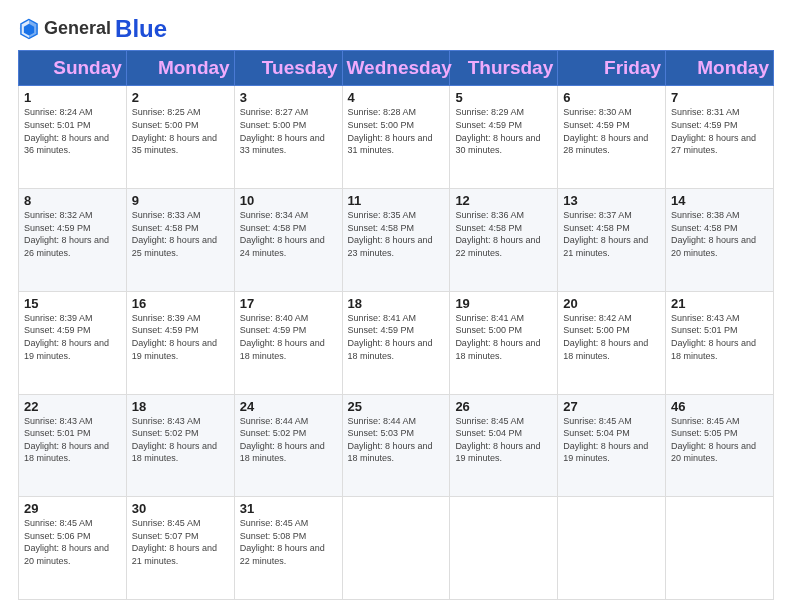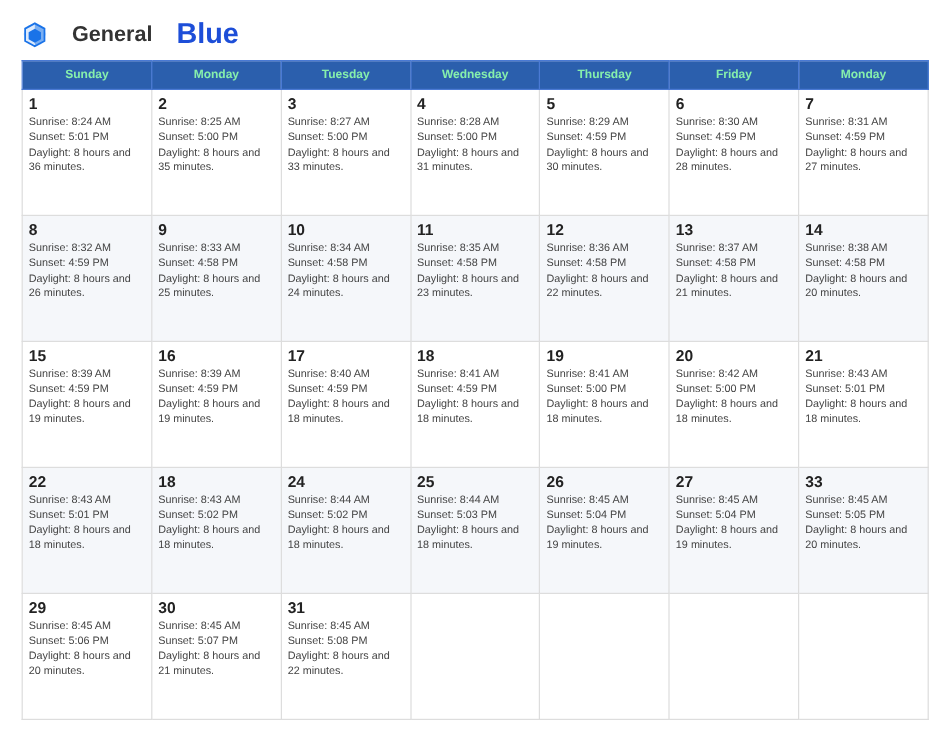--- a/index.html
+++ b/index.html
@@ -25,21 +25,21 @@
       margin-bottom: 8px;
     }
     .logo-area {
       display: flex;
       flex-direction: column;
       align-items: flex-start;
     }
     .logo {
       display: flex;
       align-items: center;
-      gap: 20px;
+      gap: 4px;
     }
     .logo-text-general {
       font-size: 18px;
       font-weight: bold;
       color: #333;
       line-height: 1.1;
     }
     .logo-text-blue {
       font-size: 24px;
       font-weight: bold;
@@ -66,25 +66,25 @@
     }
     .calendar {
       flex: 1;
       border: 1px solid #ccc;
       border-collapse: collapse;
       width: 100%;
       table-layout: fixed;
     }
     .calendar th {
       background-color: #2b5fad;
-      color: #86efac;
-      font-size: 10px;
+      color: #f0abfc;
+      font-size: 19px;
       font-weight: bold;
       padding: 6px 4px;
-      text-align: center;
+      text-align: right;
       border: 1px solid #4a7ad4;
     }
     .calendar td {
       vertical-align: top;
       border: 1px solid #ddd;
       padding: 4px 5px;
       font-size: 9.5px;
       color: #333;
       background: #fff;
     }
@@ -166,21 +166,21 @@
           <td><span class="day-num">20</span><span class="day-info">Sunrise: 8:42 AM<br>Sunset: 5:00 PM<br>Daylight: 8 hours and 18 minutes.</span></td>
           <td><span class="day-num">21</span><span class="day-info">Sunrise: 8:43 AM<br>Sunset: 5:01 PM<br>Daylight: 8 hours and 18 minutes.</span></td>
         </tr>
         <tr>
           <td><span class="day-num">22</span><span class="day-info">Sunrise: 8:43 AM<br>Sunset: 5:01 PM<br>Daylight: 8 hours and 18 minutes.</span></td>
           <td><span class="day-num">18</span><span class="day-info">Sunrise: 8:43 AM<br>Sunset: 5:02 PM<br>Daylight: 8 hours and 18 minutes.</span></td>
           <td><span class="day-num">24</span><span class="day-info">Sunrise: 8:44 AM<br>Sunset: 5:02 PM<br>Daylight: 8 hours and 18 minutes.</span></td>
           <td><span class="day-num">25</span><span class="day-info">Sunrise: 8:44 AM<br>Sunset: 5:03 PM<br>Daylight: 8 hours and 18 minutes.</span></td>
           <td><span class="day-num">26</span><span class="day-info">Sunrise: 8:45 AM<br>Sunset: 5:04 PM<br>Daylight: 8 hours and 19 minutes.</span></td>
           <td><span class="day-num">27</span><span class="day-info">Sunrise: 8:45 AM<br>Sunset: 5:04 PM<br>Daylight: 8 hours and 19 minutes.</span></td>
-          <td><span class="day-num">33</span><span class="day-info">Sunrise: 8:45 AM<br>Sunset: 5:05 PM<br>Daylight: 8 hours and 20 minutes.</span></td>
+          <td><span class="day-num">46</span><span class="day-info">Sunrise: 8:45 AM<br>Sunset: 5:05 PM<br>Daylight: 8 hours and 20 minutes.</span></td>
         </tr>
         <tr>
           <td><span class="day-num">29</span><span class="day-info">Sunrise: 8:45 AM<br>Sunset: 5:06 PM<br>Daylight: 8 hours and 20 minutes.</span></td>
           <td><span class="day-num">30</span><span class="day-info">Sunrise: 8:45 AM<br>Sunset: 5:07 PM<br>Daylight: 8 hours and 21 minutes.</span></td>
           <td><span class="day-num">31</span><span class="day-info">Sunrise: 8:45 AM<br>Sunset: 5:08 PM<br>Daylight: 8 hours and 22 minutes.</span></td>
           <td class="empty-cell"></td>
           <td class="empty-cell"></td>
           <td class="empty-cell"></td>
           <td class="empty-cell"></td>
         </tr>

